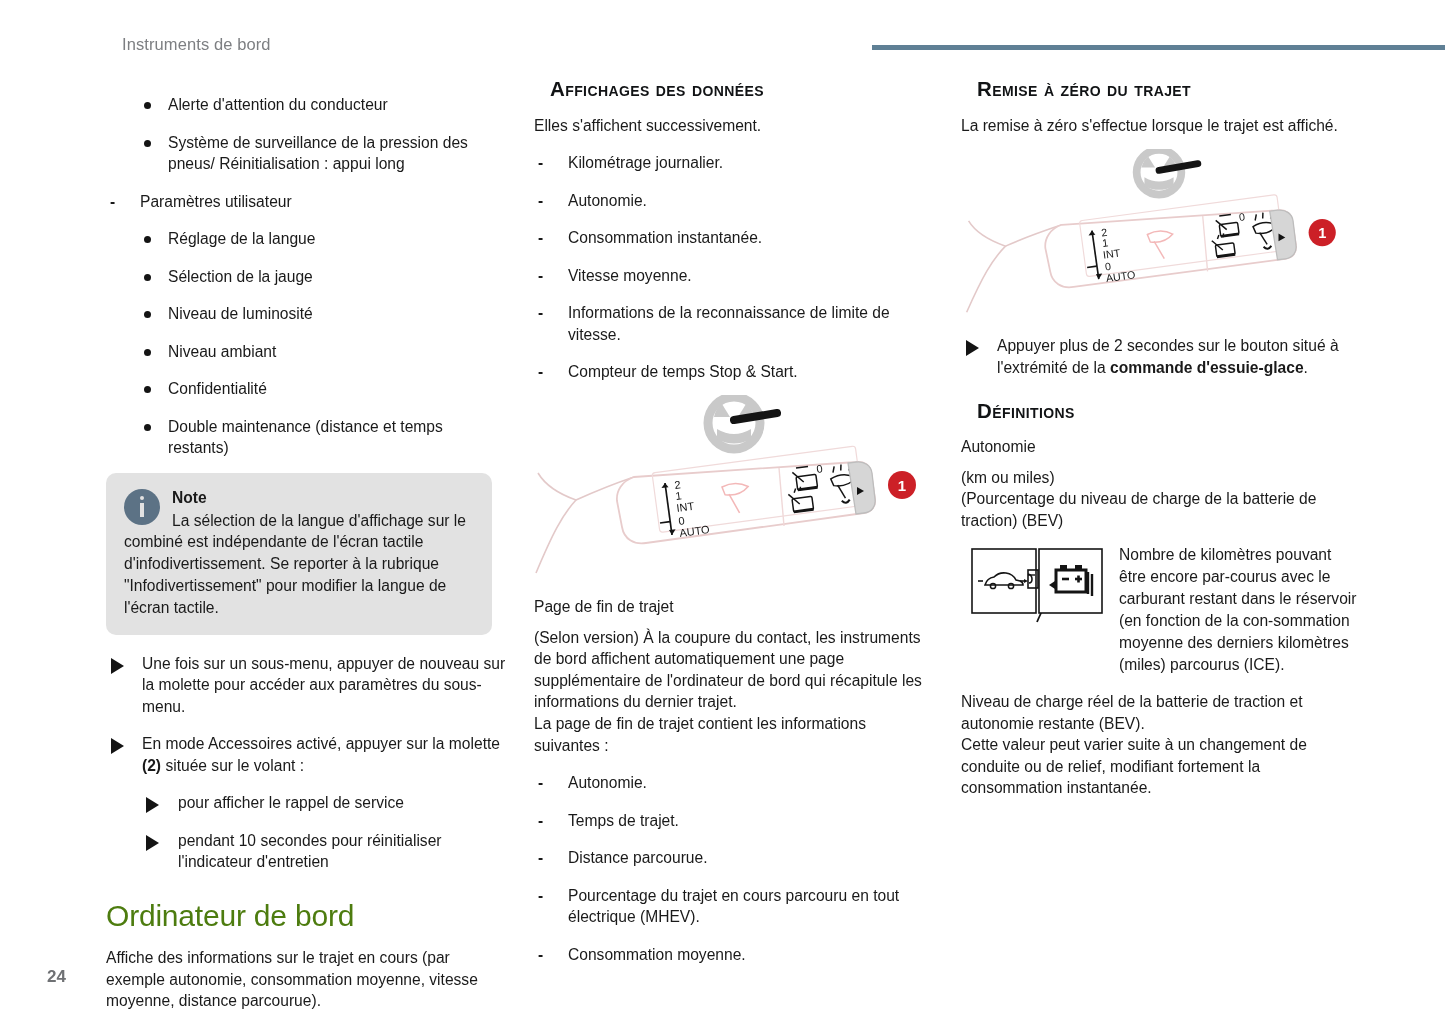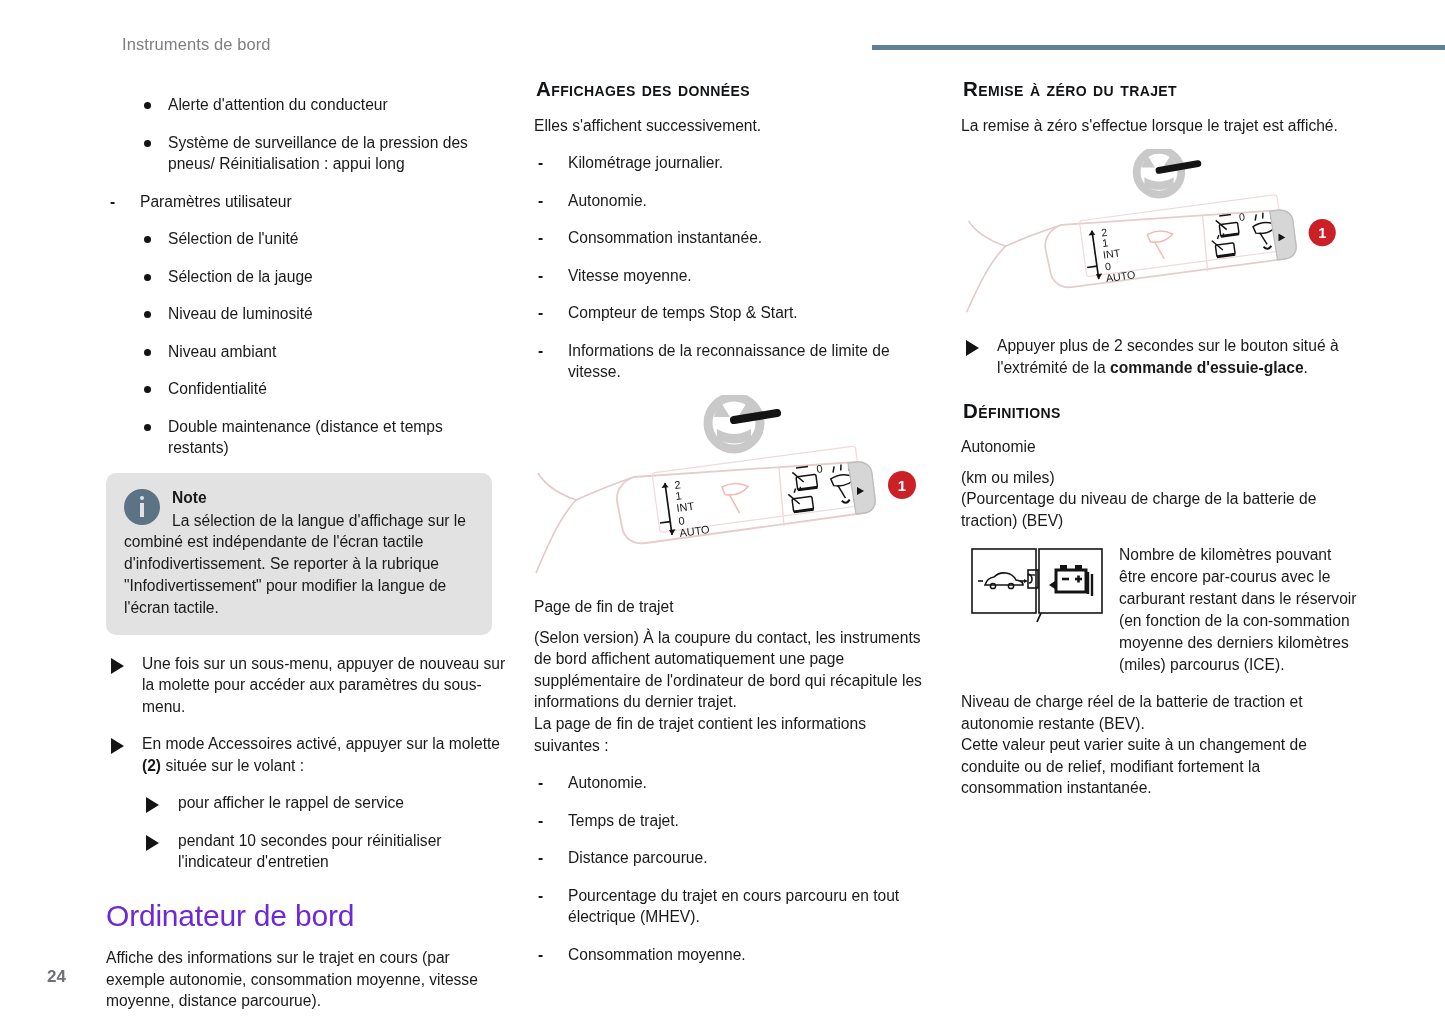--- a/index.html
+++ b/index.html
@@ -64,30 +64,30 @@
     line-height: 1.38;
   }
   .col-1 { left: 106px;  width: 400px; }
   .col-2 { left: 534px;  width: 400px; }
   .col-3 { left: 961px;  width: 396px; }
 
   
   h1.section-title {
     font-size: 30px;
     font-weight: 400;
-    color: #6d28d9;
+    color: #4d7c0f;
     margin: 26px 0 14px 0;
     letter-spacing: -0.2px;
     line-height: 1.15;
   }
   h2.sub-title {
     font-size: 20.5px;
     font-weight: bold;
     color: #111315;
-    margin: 0 0 14px 2px;
+    margin: 0 0 14px 16px;
     letter-spacing: 0.4px;
     font-variant: small-caps;
     text-transform: lowercase;
     line-height: 1.1;
   }
   h2.sub-title::first-letter { text-transform: uppercase; }
   h3.bold-label {
     font-size: 15.6px;
     font-weight: normal;
     margin: 17px 0 10px 0;
@@ -233,21 +233,21 @@
       </li>
       <li class="bullet-item">
         <span>Système de surveillance de la pression des pneus/ Réinitialisation : appui long</span>
       </li>
       <li class="dash-item dash-top">
         <span>Paramètres utilisateur</span>
       </li>
     </ul>
 
     <ul class="plain" style="margin-top:14px;">
-      <li class="bullet-item tightlist"><span>Sélection de l'unité</span></li>
+      <li class="bullet-item tightlist"><span>Réglage de la langue</span></li>
       <li class="bullet-item tightlist"><span>Sélection de la jauge</span></li>
       <li class="bullet-item tightlist"><span>Niveau de luminosité</span></li>
       <li class="bullet-item tightlist"><span>Niveau ambiant</span></li>
       <li class="bullet-item tightlist"><span>Confidentialité</span></li>
       <li class="bullet-item tightlist"><span>Double maintenance (distance et temps restants)</span></li>
     </ul>
 
     <div class="note-box clearfix">
       <div class="note-icon"></div>
       <div class="note-title">Note</div>
@@ -275,22 +275,22 @@
   <div class="col col-2">
 
     <h2 class="sub-title">Affichages des données</h2>
     <p class="para">Elles s'affichent successivement.</p>
 
     <ul class="plain">
       <li class="dash-item"><span>Kilométrage journalier.</span></li>
       <li class="dash-item"><span>Autonomie.</span></li>
       <li class="dash-item"><span>Consommation instantanée.</span></li>
       <li class="dash-item"><span>Vitesse moyenne.</span></li>
+      <li class="dash-item"><span>Informations de la reconnaissance de limite de vitesse.</span></li>
       <li class="dash-item"><span>Compteur de temps Stop &amp; Start.</span></li>
-      <li class="dash-item"><span>Informations de la reconnaissance de limite de vitesse.</span></li>
     </ul>
 
     <div class="illus">
       <svg width="400" height="185" viewBox="0 0 400 185">
 
         <g>
           <circle cx="200" cy="28" r="26" fill="none" stroke="#c9c9c9" stroke-width="9"></circle>
           <path d="M183 34 q17 10 34 0 l0 10 q-17 9 -34 0 z" fill="#c9c9c9"></path>
           <path d="M196 22 h-16 a20 20 0 0 1 8 -13 z" fill="#c9c9c9"></path>
           <path d="M204 22 h16 a20 20 0 0 0 -8 -13 z" fill="#c9c9c9"></path>

